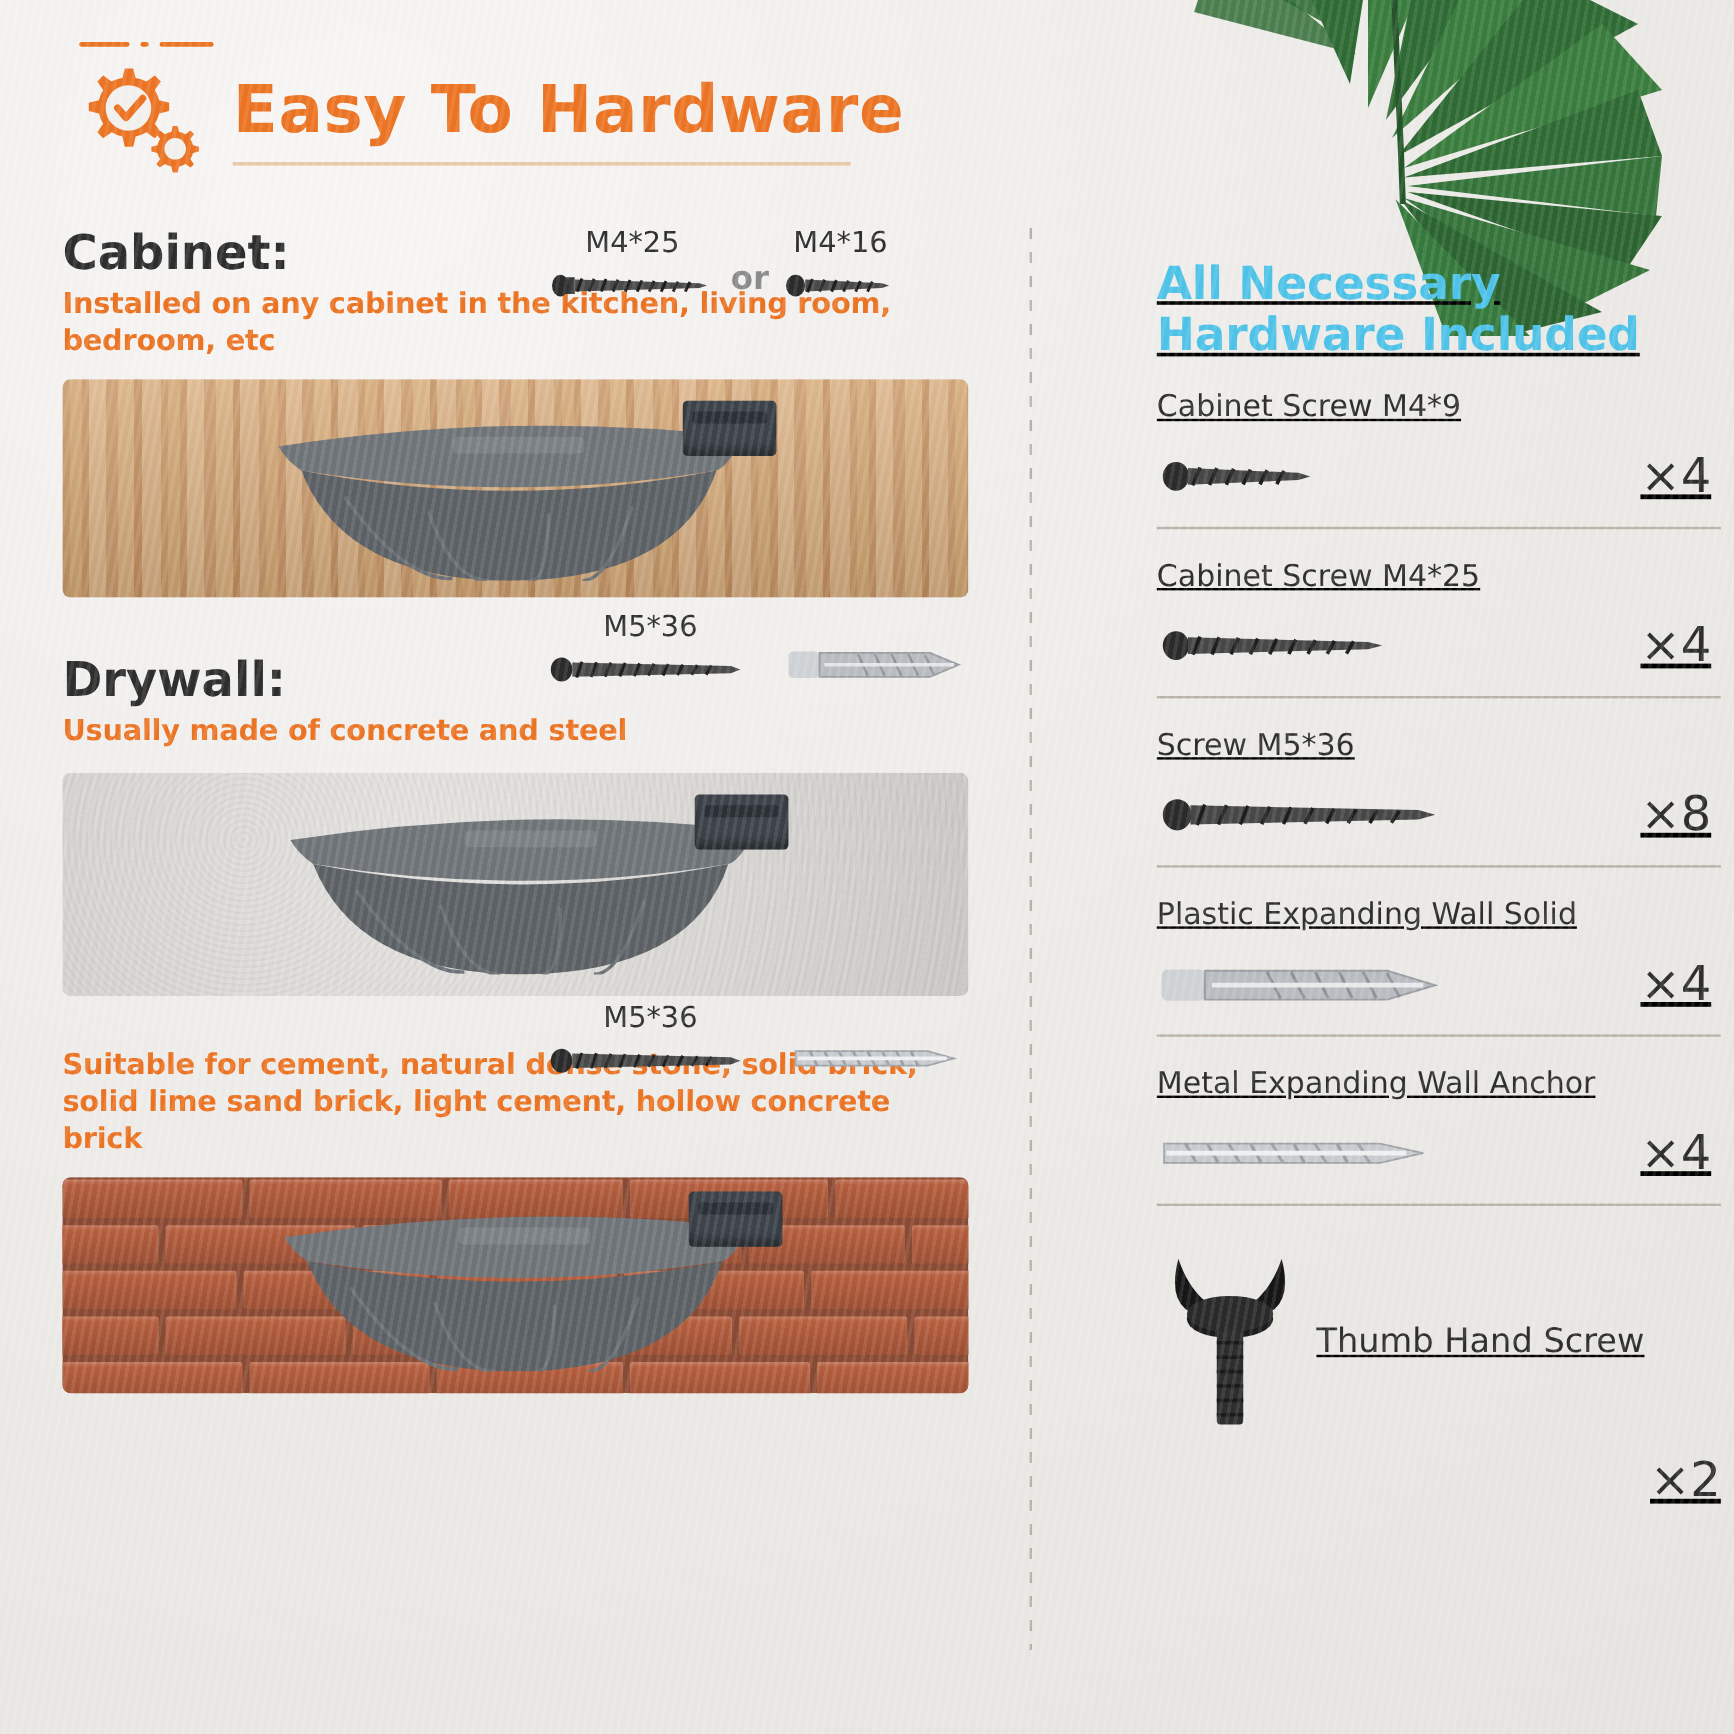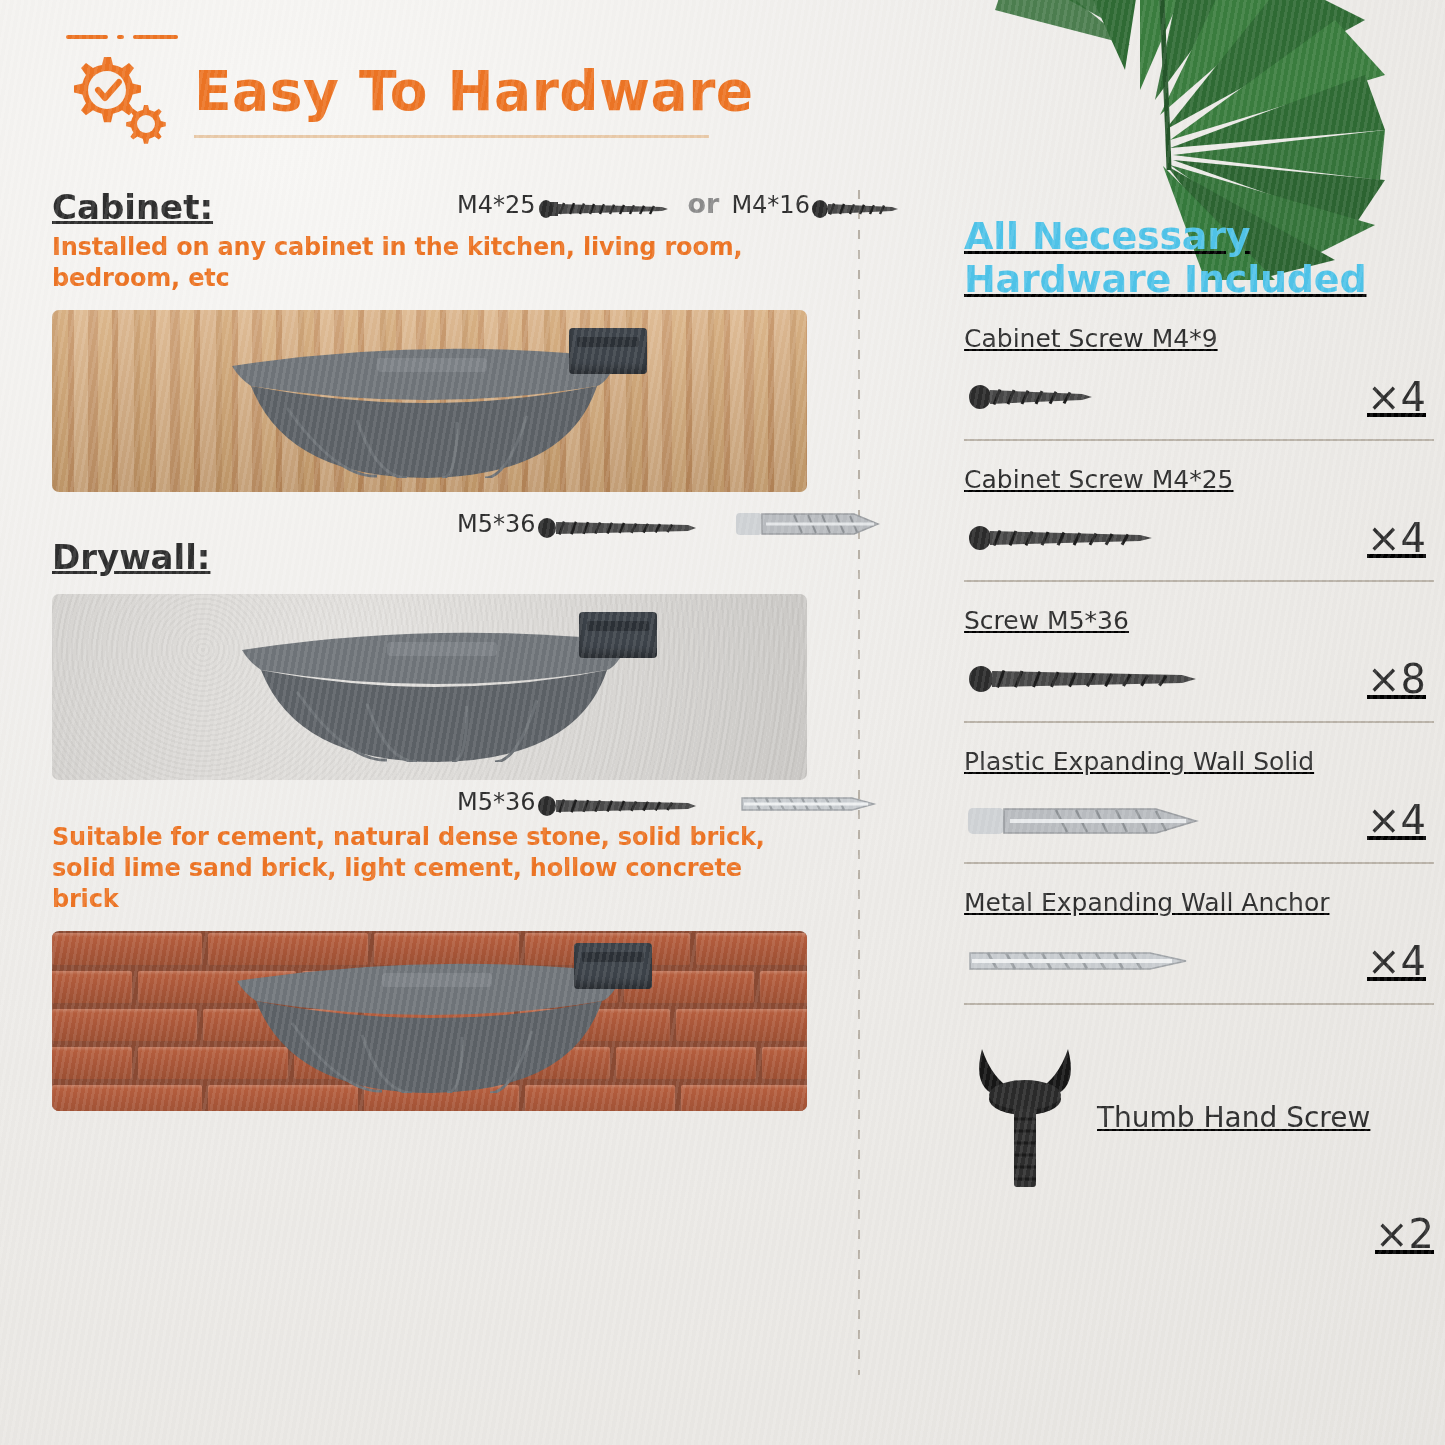--- a/index.html
+++ b/index.html
@@ -52,32 +52,32 @@
   .vdivider {
     position: absolute; left: 858px; top: 190px; width: 2px; height: 1185px;
     background: repeating-linear-gradient(to bottom, #b9b2a8 0 9px, transparent 9px 20px);
   }
 
   
   .left { position: absolute; left: 52px; top: 190px; width: 760px; }
   .sect { margin-bottom: 8px; }
   .sect-head { display: flex; align-items: flex-end; }
   .sect-title {
-    font-size: 34px; font-weight: bold; color: #2e2e2e;
-    line-height: 1.05; white-space: nowrap; text-decoration: underline;
+    font-size: 40px; font-weight: bold; color: #2e2e2e;
+    line-height: 1.05; white-space: nowrap;
   }
   .desc {
     color: #ec7424; font-size: 24px; font-weight: bold;
     line-height: 1.3; margin-top: 6px; letter-spacing: -.2px;
   }
   .photo { margin-top: 14px; border-radius: 7px; overflow: hidden; position: relative; height: 182px; width: 755px; }
 
   
   .hw-row { position: absolute; display: flex; align-items: flex-end; gap: 12px; }
-  .hw-item { display: flex; flex-direction: row; }
+  .hw-item { display: flex; flex-direction: column; align-items: center; }
   .hw-label { font-size: 24px; color: #2e2e2e; margin-bottom: 4px; }
   .or-text { font-size: 27px; color: #8b8b8b; font-weight: bold; padding-bottom: 8px; }
 
   
   .wood {
     position: absolute; inset: 0;
     background:
       repeating-linear-gradient(90deg,
         #c99a68 0 6px, #d3a774 6px 16px, #c89565 16px 22px, #dcb488 22px 36px,
         #cb9a6b 36px 46px, #d8ae7d 46px 60px, #c4905f 60px 66px, #d9b084 66px 82px);
@@ -280,20 +280,21 @@
                 <path d="M104 13 l8 18"></path>
                 <path d="M118 14 l7 16"></path>
             </g>
             <path d="M34 22 h108" stroke="#e4e6e8" stroke-width="3"></path>
           </svg>
         </div>
       </div>
       <div class="sect-head">
         <div class="sect-title">Drywall:</div>
       </div>
+      <div class="desc">Usually made of concrete and steel</div>
 
       <div class="photo" style="margin-top:18px; height:186px;">
         <div class="drywall"></div>
         <div class="bowl-wrap" style="left:185px; top:18px; width:400px; height:150px;">
           <div class="bracket" style="right:-20px; top:0;"></div>
           <svg width="400" height="150" viewBox="0 0 400 150">
             <path d="M5 38 Q200 8 392 30 Q380 55 370 58 Q200 86 24 58 Q12 50 5 38 Z" fill="#6f7479"></path>
             <path d="M24 58 Q60 150 200 150 Q340 148 370 58 Q200 92 24 58 Z" fill="#5c6166"></path>
             <path d="M60 80 Q110 150 150 148" stroke="#6c7176" stroke-width="3" fill="none"></path>
             <path d="M130 92 Q150 150 180 150" stroke="#6c7176" stroke-width="3" fill="none"></path>

